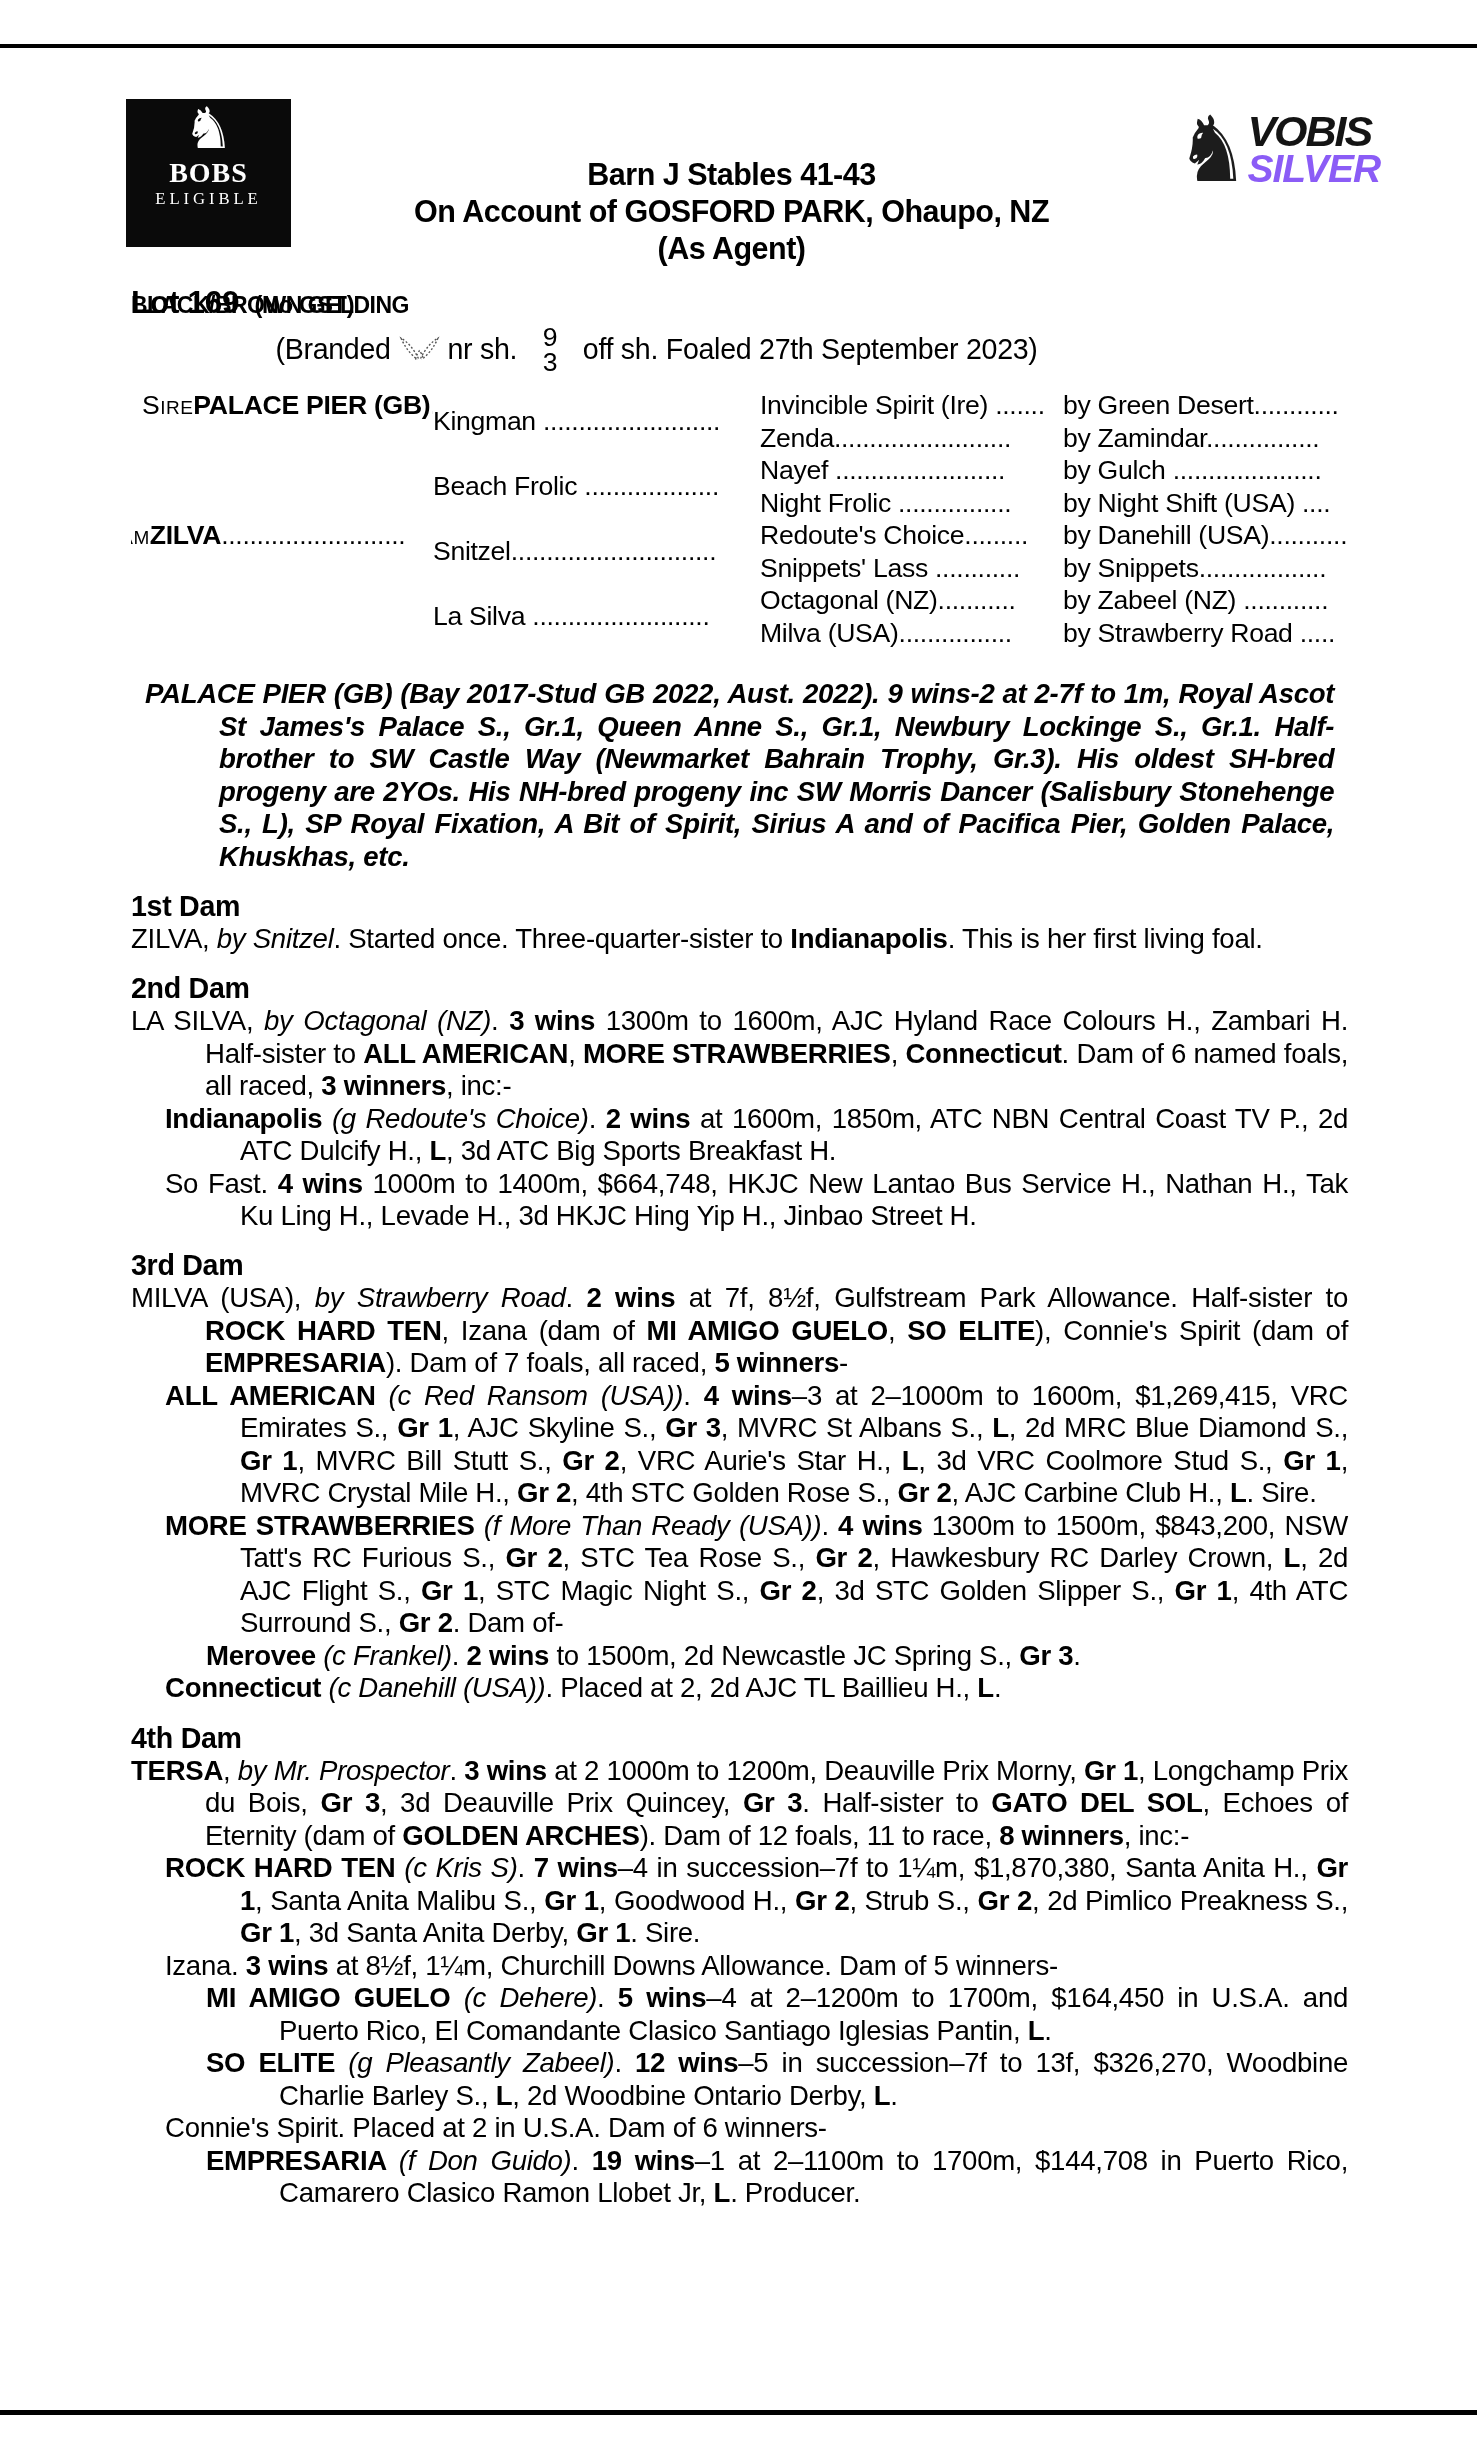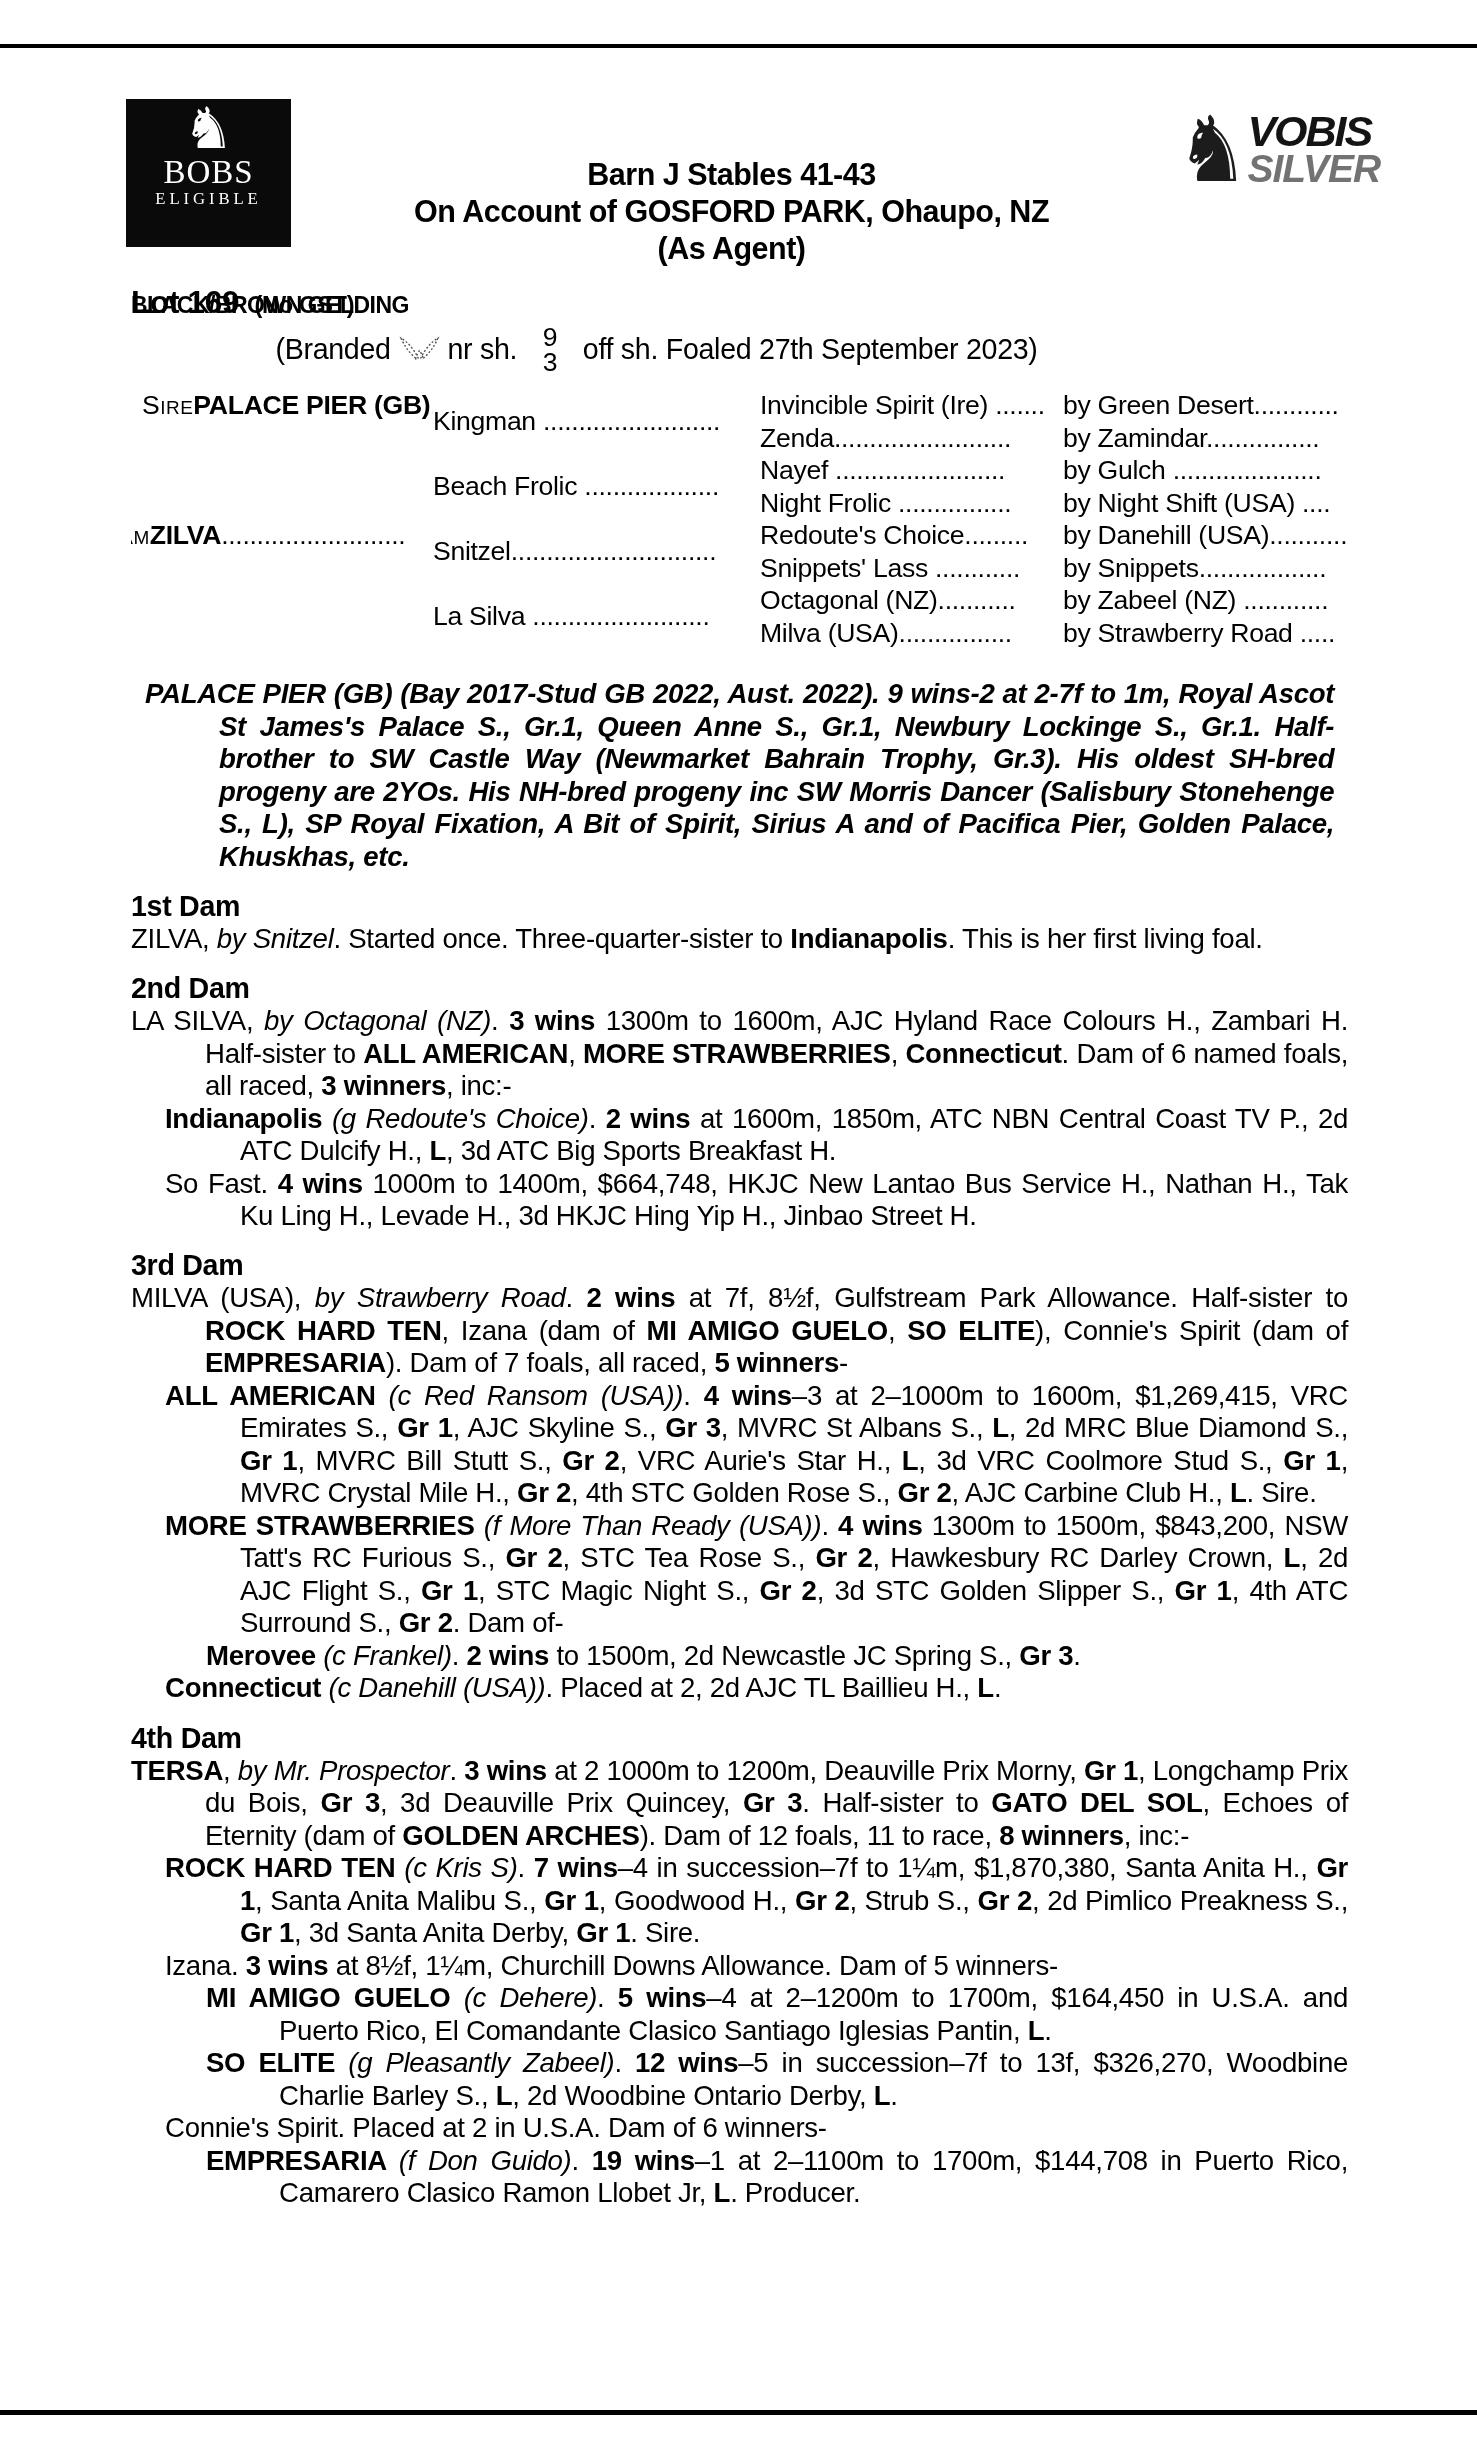--- a/index.html
+++ b/index.html
@@ -9,30 +9,30 @@
   .rule{position:absolute;left:0;width:1478px;background:#000;}
   .rule.top{top:44px;height:3.9px;}
   .rule.bottom{top:2410px;height:4.9px;}
 
   
   .header{position:absolute;top:99px;left:79px;width:1320px;display:flex;align-items:flex-start;}
   .bobs-box{width:165px;height:148px;background:#0a0a0a;color:#fff;text-align:center;
             display:flex;flex-direction:column;align-items:center;justify-content:flex-start;
             padding-top:2px;box-sizing:border-box;flex:0 0 auto;margin-left:47px;}
   .bobs-horse{font-size:57px;line-height:55px;color:#fff;}
-  .bobs-name{font-family:"Liberation Serif", serif;font-size:33px;line-height:33px;letter-spacing:1px;}
+  .bobs-name{font-family:"Liberation Serif", serif;font-size:28px;line-height:33px;letter-spacing:1px;font-weight:bold;}
   .bobs-sub{font-family:"Liberation Serif", serif;font-size:16.7px;line-height:19.7px;letter-spacing:3.9px;}
   .header-center{flex:1 1 auto;text-align:center;font-weight:bold;font-size:30.5px;line-height:37px;
                  padding-top:57px;letter-spacing:-0.5px;}
   .vobis-box{flex:0 0 auto;width:227px;display:flex;align-items:center;margin-top:5.9px;}
   .vobis-horse{font-size:91px;line-height:89px;color:#1c1c1c;transform:scaleX(0.9);}
   .vobis-text{display:flex;flex-direction:column;margin-left:-5.9px;}
   .vobis-line1{font-weight:bold;font-size:43px;line-height:39px;letter-spacing:-2px;color:#141414;
                font-style:italic;}
-  .vobis-line2{font-weight:bold;font-size:39px;line-height:35px;letter-spacing:-1px;color:#737373;
+  .vobis-line2{font-weight:bold;font-size:39px;line-height:35px;letter-spacing:-1px;color:#8b5cf6;
                font-style:italic;}
 
   
   .lot-row{position:absolute;top:278px;left:131px;width:1217px;height:43px;}
   .lot-label-wrap{position:absolute;left:0;bottom:0;white-space:nowrap;}
   .lot-label{font-weight:bold;font-size:31.5px;}
   .gst{font-weight:bold;font-size:23.6px;margin-left:7.9px;}
   .sex-title{position:absolute;left:0;right:42px;bottom:0;text-align:left;font-weight:bold;
              font-size:23px;letter-spacing:-0.5px;}
 

